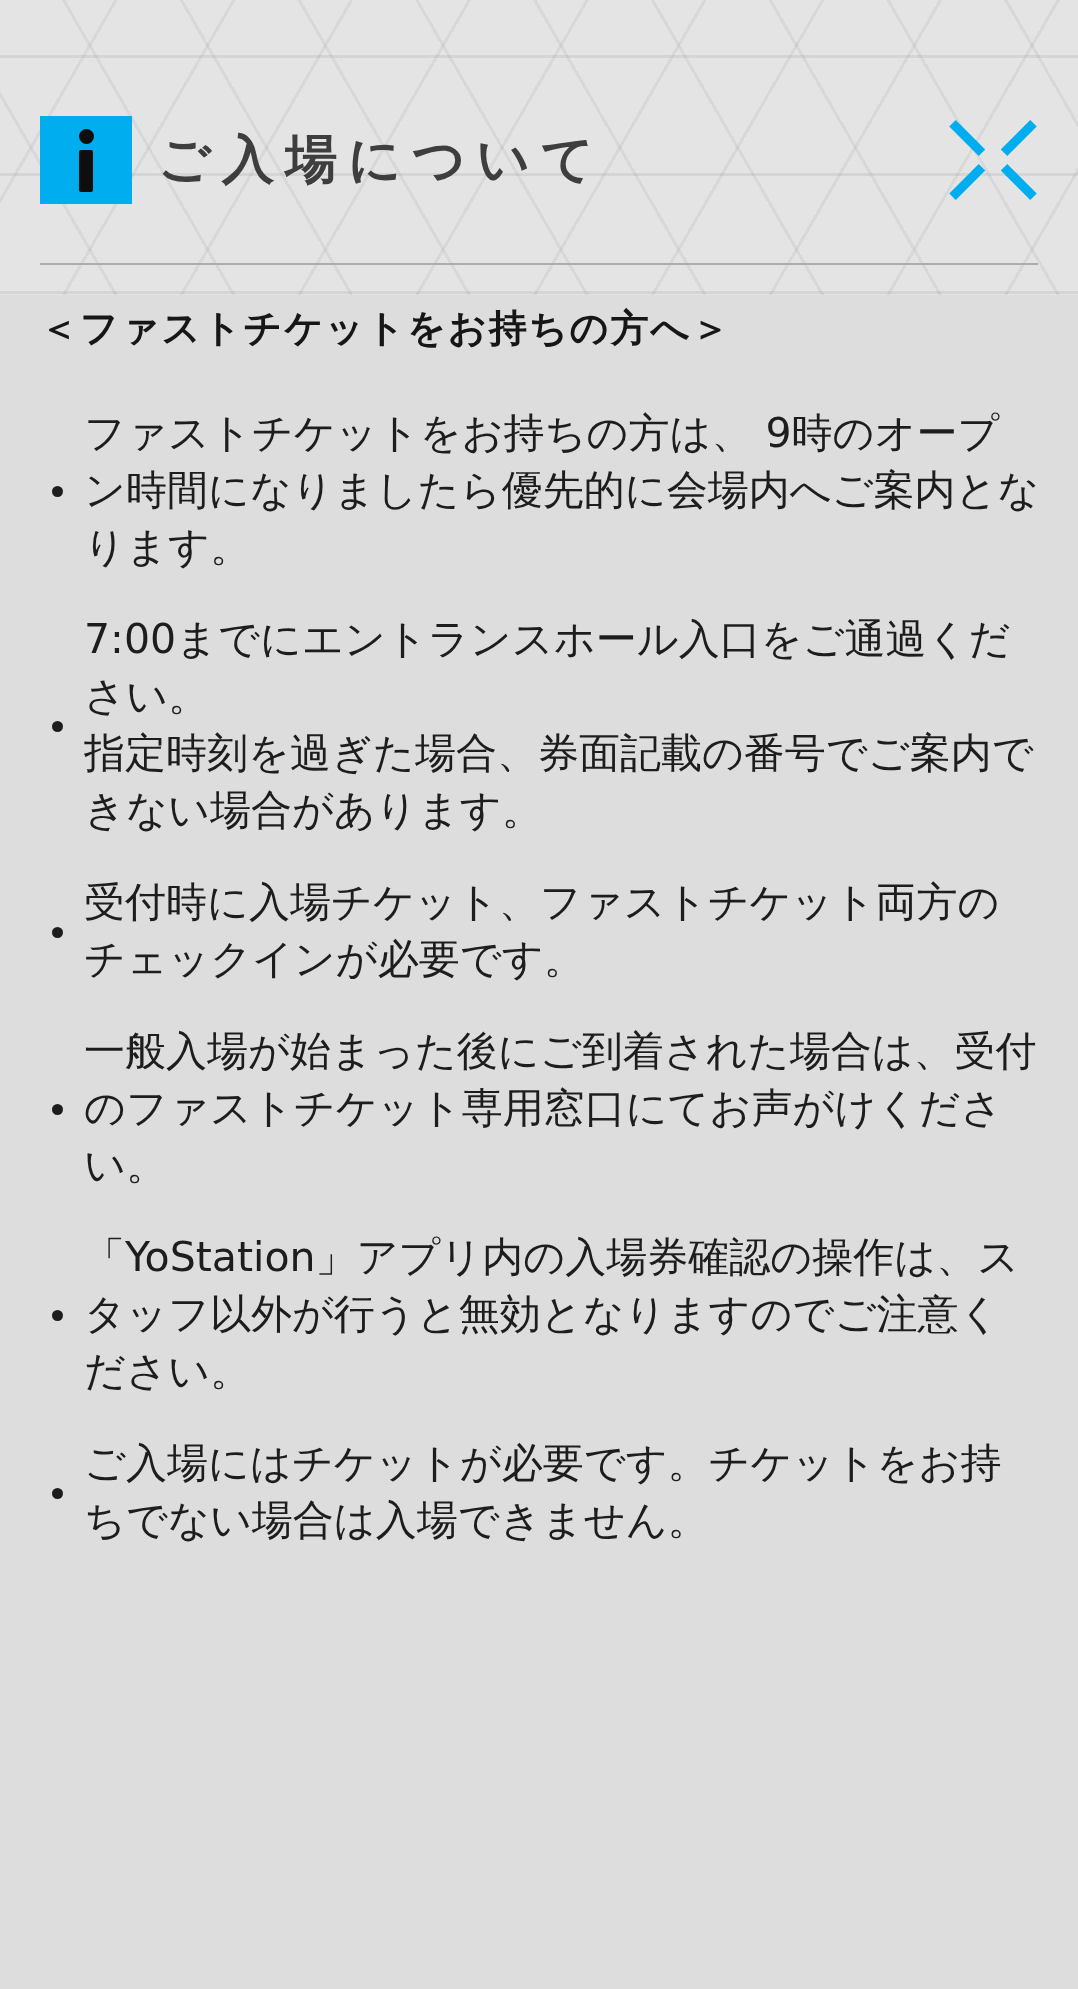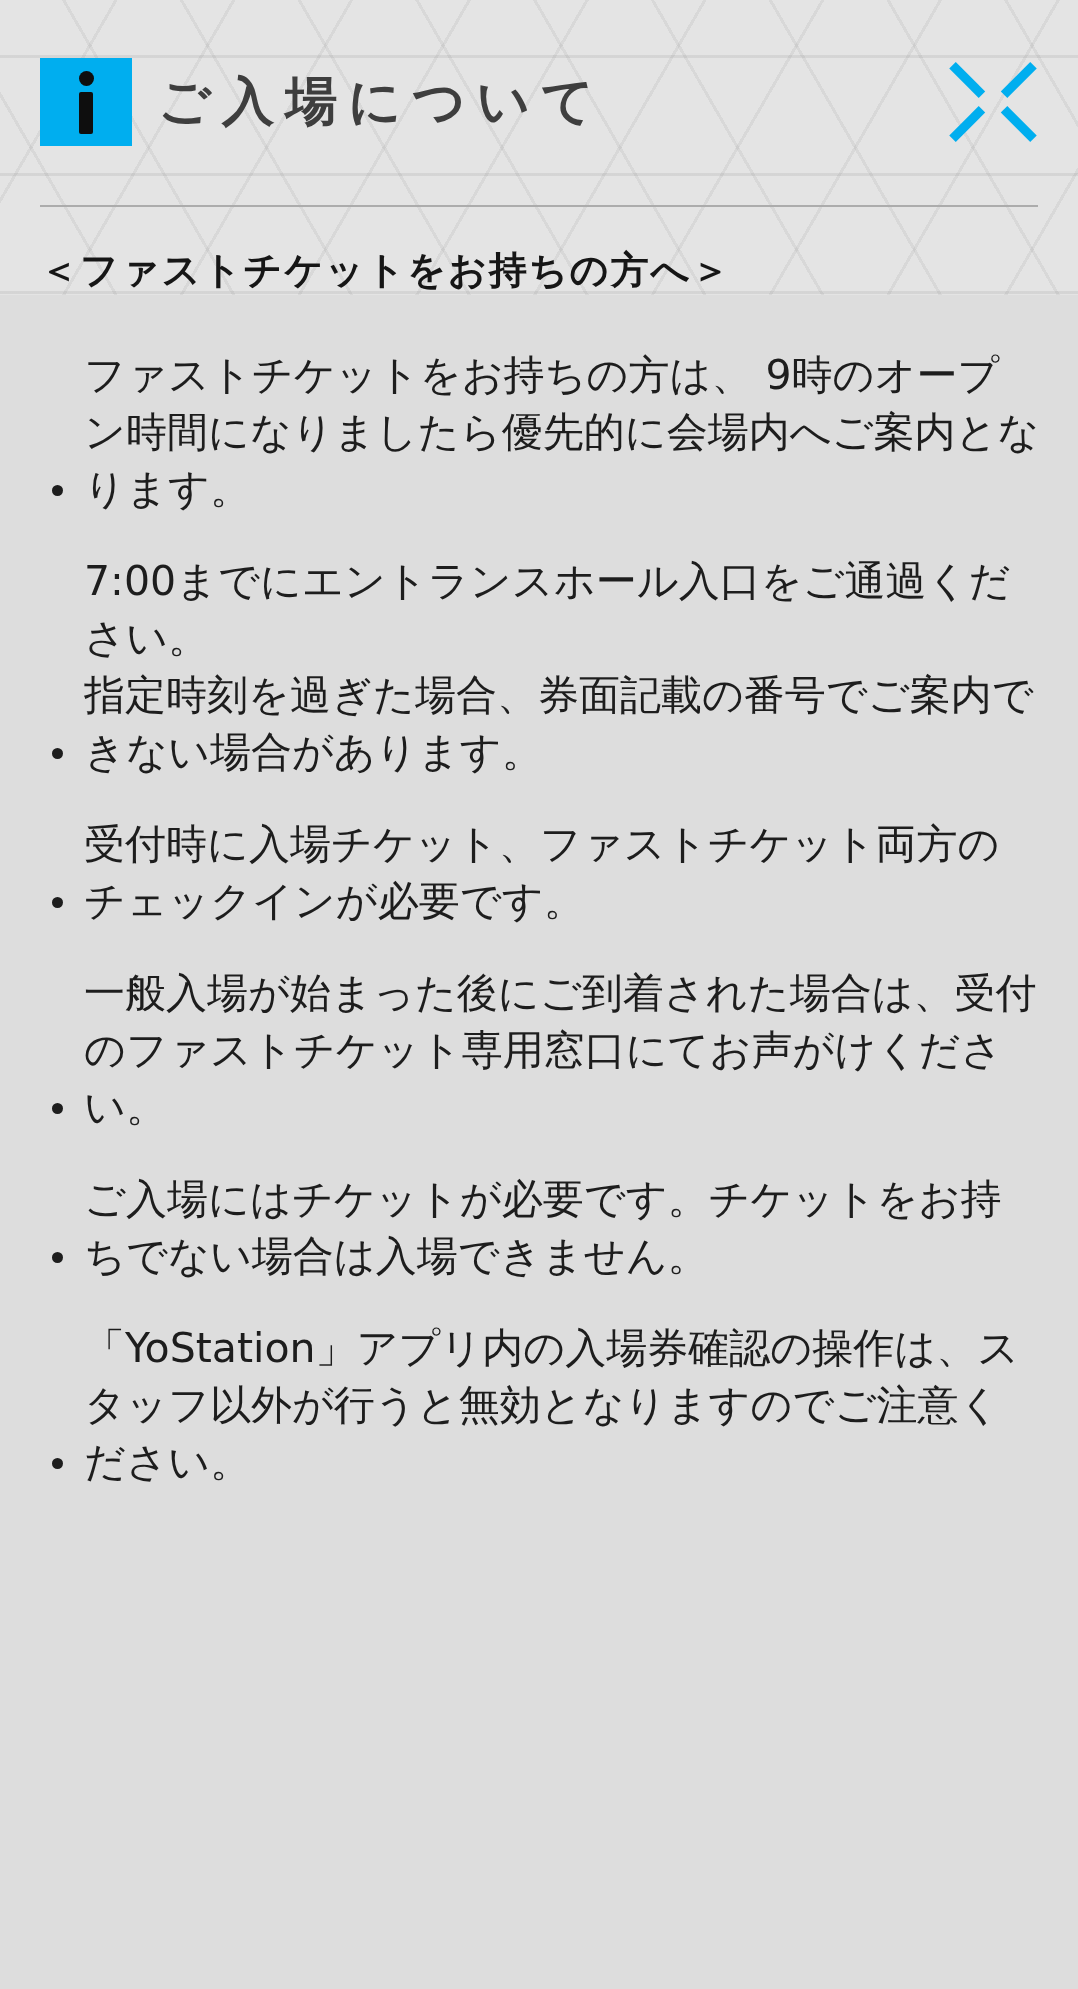--- a/index.html
+++ b/index.html
@@ -37,21 +37,21 @@
 
   .layer {
     position: relative;
     z-index: 1;
   }
 
   
   .header {
     display: flex;
     align-items: center;
-    padding: 58px 38px 0 40px;
+    padding: 116px 38px 0 40px;
   }
   .info-badge {
     flex: none;
     width: 92px;
     height: 88px;
     background: #00aeef;
     display: flex;
     flex-direction: column;
     align-items: center;
     justify-content: center;
@@ -108,21 +108,21 @@
   .section-heading {
     font-size: 38px;
     font-weight: bold;
     line-height: 52px;
     letter-spacing: 2px;
     margin: 0 0 51px 0;
     color: #161616;
   }
   .bullet-item {
     display: flex;
-    align-items: flex-end;
+    align-items: center;
     margin: 0 0 35px 0;
   }
   .bullet-marker {
     flex: none;
     width: 44px;
     position: relative;
     height: 57px;
   }
   .bullet-marker::before {
     content: "";
@@ -183,21 +183,21 @@
     <div class="bullet-item">
       <span class="bullet-marker"></span>
       <span class="bullet-text">受付時に入場チケット、ファストチケット両方のチェックインが必要です。</span>
     </div>
     <div class="bullet-item">
       <span class="bullet-marker"></span>
       <span class="bullet-text">一般入場が始まった後にご到着された場合は、受付のファストチケット専用窓口にてお声がけください。</span>
     </div>
     <div class="bullet-item">
       <span class="bullet-marker"></span>
+      <span class="bullet-text">「YoStation」アプリ内の入場券確認の操作は、スタッフ以外が行うと無効となりますのでご注意ください。</span>
+    </div>
+    <div class="bullet-item">
+      <span class="bullet-marker"></span>
       <span class="bullet-text">ご入場にはチケットが必要です。チケットをお持ちでない場合は入場できません。</span>
     </div>
-    <div class="bullet-item">
-      <span class="bullet-marker"></span>
-      <span class="bullet-text">「YoStation」アプリ内の入場券確認の操作は、スタッフ以外が行うと無効となりますのでご注意ください。</span>
-    </div>
   </div>
 
 </div>
 
 </body></html>

